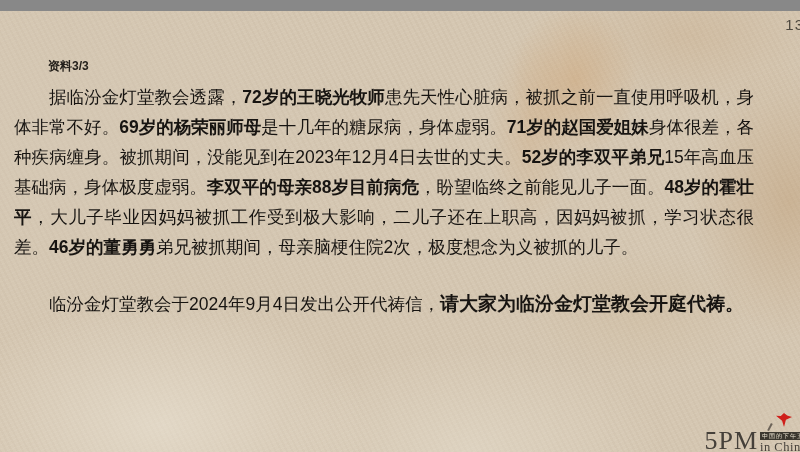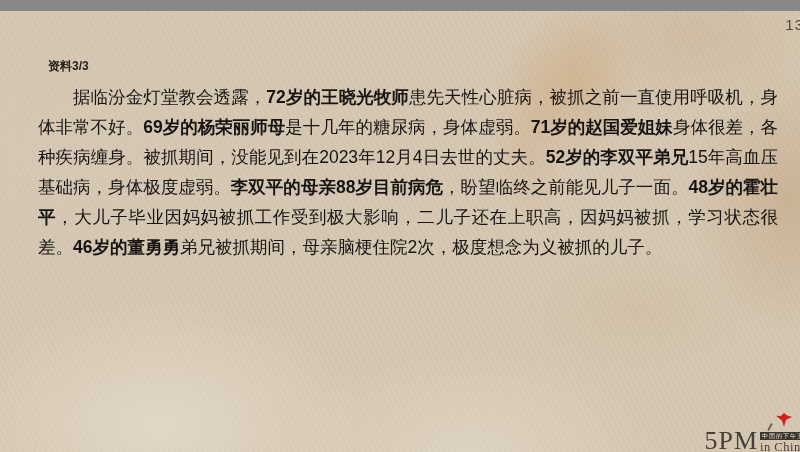--- a/index.html
+++ b/index.html
@@ -33,21 +33,21 @@
     text-align:center;font-size:20px;color:#2e2621;
     font-family:"Liberation Serif","DejaVu Serif",serif;
   }
   .title .chars{letter-spacing:11px;margin:0 6px;}
   .title .arrow{font-size:13px;color:#2e2621;position:relative;top:-2px;}
   .doc-label{
     position:absolute;top:47px;left:48px;
     font-size:12px;font-weight:600;color:#24201b;
   }
   .body-text{
-    position:absolute;left:38px;top:71px;width:740px;
+    position:absolute;left:14px;top:71px;width:740px;
     font-size:17.5px;line-height:30px;
     text-align:justify;
   }
   .body-text p{margin:0;}
   .p1,.p2{text-indent:2em;}
   .p2{margin-top:27px !important;}
   .p3{margin-top:13px !important;line-height:30px;}
   .b{font-weight:bold;}
   .p2 .b{font-size:19px;}
   .hl{
@@ -87,20 +87,21 @@
 
 <div class="slide">
 
   <div class="page-number">13</div>
 
 
   <div class="doc-label">资料3/3</div>
 
   <div class="body-text">
     <p class="p1"><span>据临汾金灯堂教会透露，</span><span class="b">72岁的王晓光牧师</span><span>患先天性心脏病，被抓之前一直使用呼吸机，身体非常不好。</span><span class="b">69岁的杨荣丽师母</span><span>是十几年的糖尿病，身体虚弱。</span><span class="b">71岁的赵国爱姐妹</span><span>身体很差，各种疾病缠身。被抓期间，没能见到在2023年12月4日去世的丈夫。</span><span class="b">52岁的李双平弟兄</span><span>15年高血压基础病，身体极度虚弱。</span><span class="b">李双平的母亲88岁目前病危</span><span>，盼望临终之前能见儿子一面。</span><span class="b">48岁的霍壮平</span><span>，大儿子毕业因妈妈被抓工作受到极大影响，二儿子还在上职高，因妈妈被抓，学习状态很差。</span><span class="b">46岁的董勇勇</span><span>弟兄被抓期间，母亲脑梗住院2次，极度想念为义被抓的儿子。</span></p>
+    <p class="p2"><span>临汾金灯堂教会于2024年9月4日发出公开代祷信，</span><span class="b">请大家为临汾金灯堂教会开庭代祷。</span></p>
   </div>
 
   <span class="logo-mark"></span>
   <span class="logo-tick-l"></span>
   <span class="logo-tick-r"></span>
 
   <div class="logo">
     <div class="logo-row">
       <span class="logo-main">5PM</span>
       <span class="logo-right">

